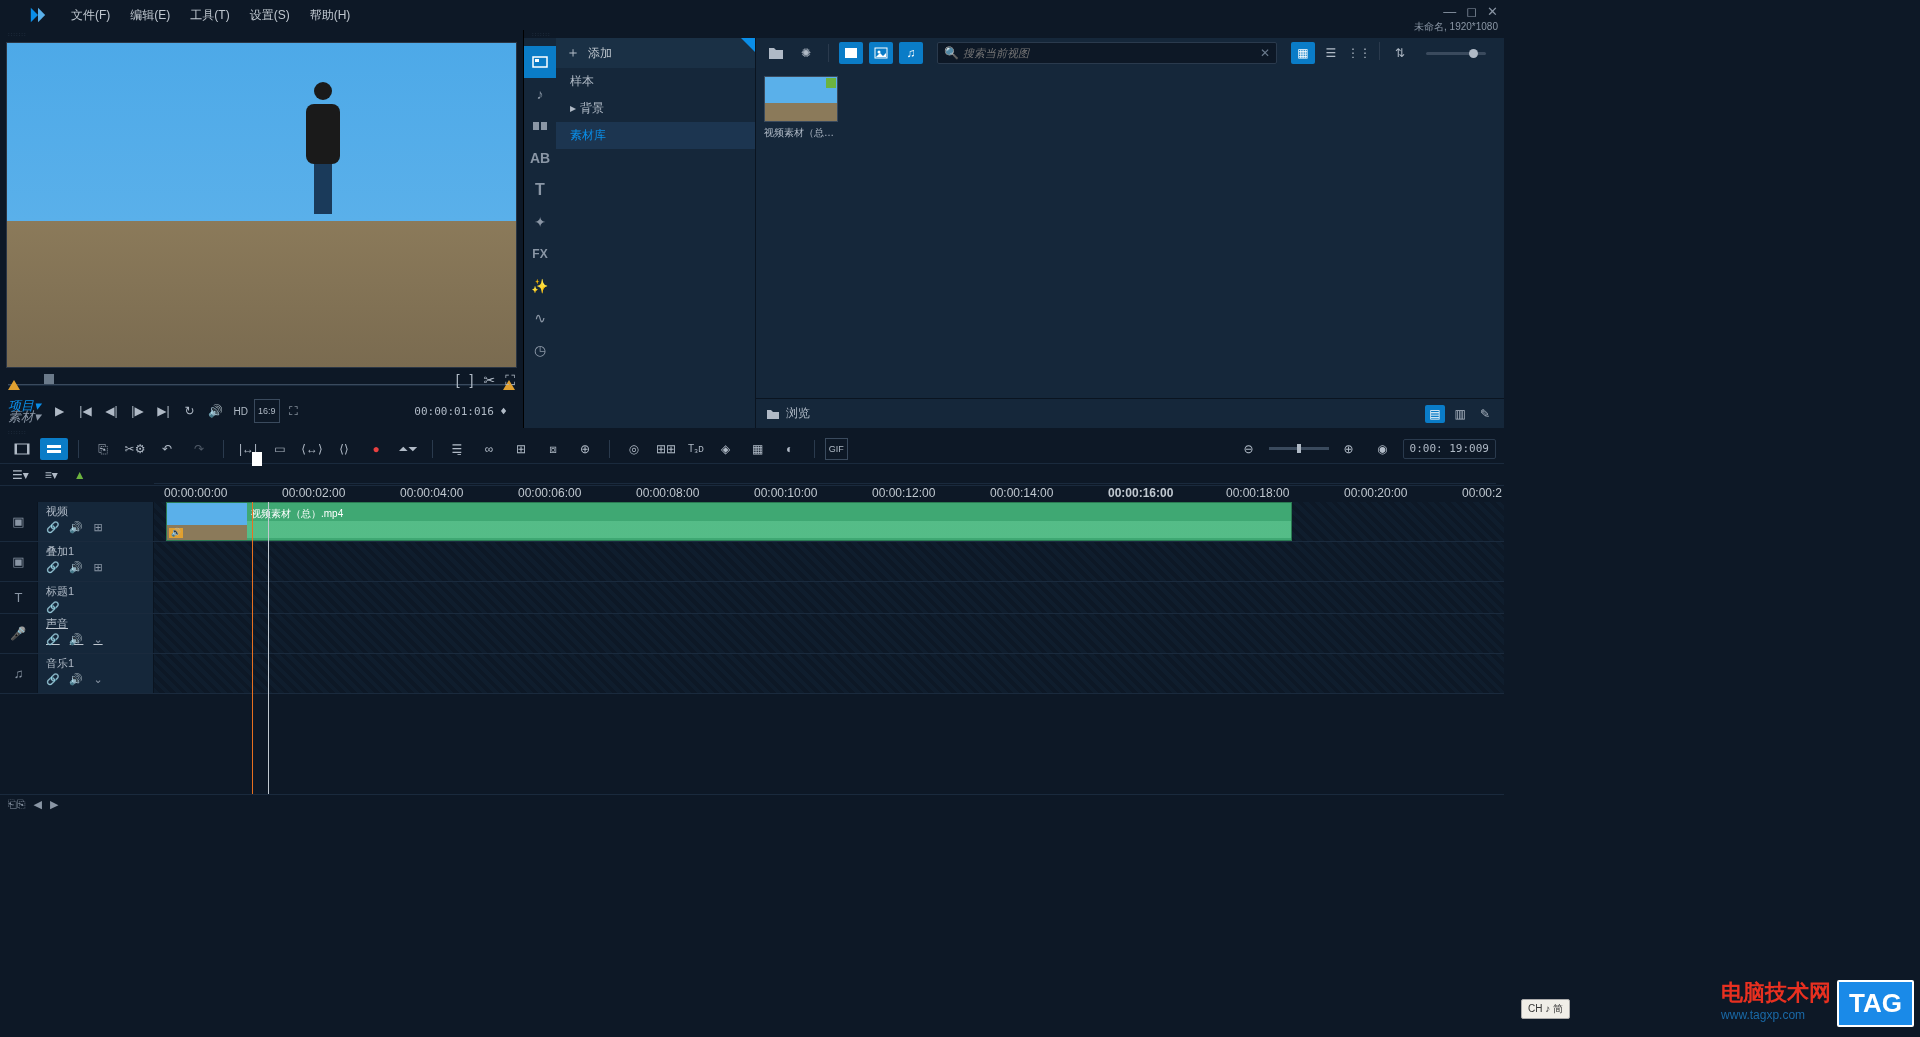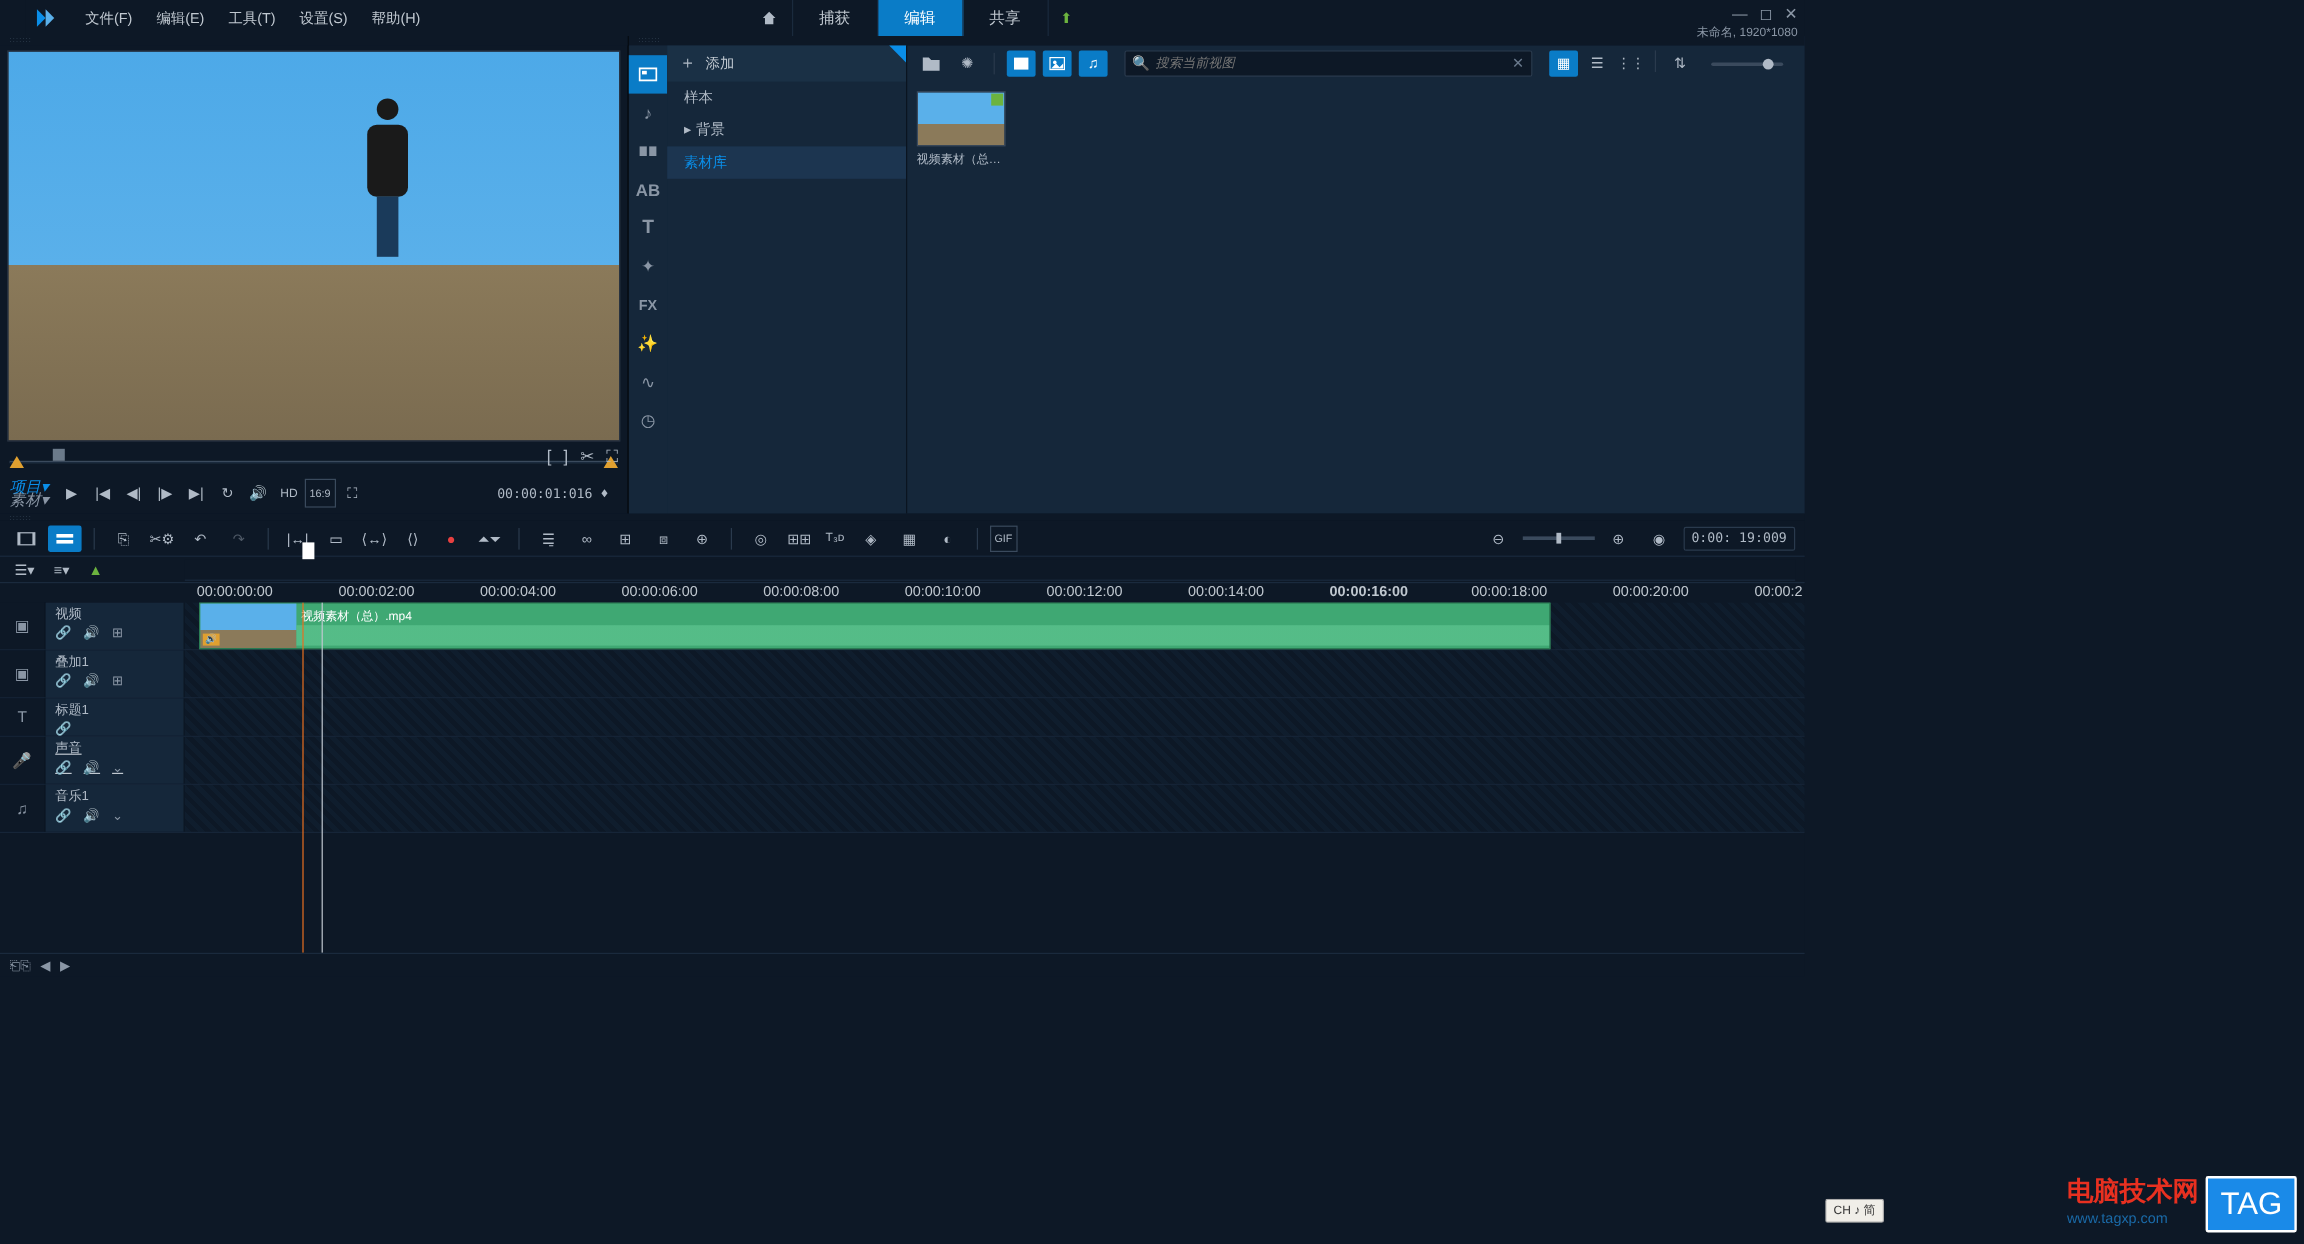--- a/index.html
+++ b/index.html
@@ -108,50 +108,39 @@
 .track .clip .waveform { position:absolute;left:80px;right:0;top:18px;bottom:2px;background:linear-gradient(to right,#5ec590,#5ec590);opacity:0.7; }
 .track .clip .audio-badge { position:absolute;left:2px;bottom:2px;width:14px;height:10px;background:#e0a030;font-size:8px;color:#000;text-align:center;line-height:10px; }
 
 .tl-footer { height:20px;display:flex;align-items:center;padding:0 8px;border-top:1px solid #1a2a3d; }
 .tl-footer .fbtn { cursor:pointer;color:#8a96a5;font-size:11px;margin-right:8px; }
 
 
 .watermark { position:fixed;right:6px;bottom:10px;display:flex;align-items:center;gap:6px; }
 .watermark .wtext { color:#e83020;font-weight:bold;font-size:22px;line-height:22px; }
 .watermark .wtext small { display:block;color:#1a6aa8;font-size:12px;font-weight:normal; }
-.watermark .tag { background:#1a8ae8;color:#fff;font-weight:normal;font-size:26px;padding:6px 10px;border-radius:2px;border:2px solid #fff; }
+.watermark .tag { background:#1a8ae8;color:#fff;font-weight:bold;font-size:26px;padding:6px 10px;border-radius:2px;border:2px solid #fff; }
 .ime-badge { position:fixed;right:350px;bottom:18px;background:#f0eee8;color:#333;font-size:10px;padding:2px 6px;border:1px solid #aaa;border-radius:2px; }
 
 svg { display:block; }
 </style>
 </head>
 <body>
 
 <div class="menubar">
   <svg class="logo" viewBox="0 0 20 20">
       <path d="M2 2 L10 10 L2 18 Z" fill="#0a8ee8"></path>
       <path d="M10 2 L18 10 L10 18 Z" fill="#5ab0ea"></path>
     </svg>
   <div class="menu-item">文件(F)</div>
   <div class="menu-item">编辑(E)</div>
   <div class="menu-item">工具(T)</div>
   <div class="menu-item">设置(S)</div>
   <div class="menu-item">帮助(H)</div>
 
-  <div class="center-tabs">
-    <div class="ctab home">
-        <svg width="14" height="14" viewBox="0 0 16 16">
-          <path d="M8 2 L14 8 L12 8 L12 14 L4 14 L4 8 L2 8 Z" fill="#b0bac6"></path>
-        </svg>
-      </div>
-    <div class="ctab">捕获</div>
-    <div class="ctab active">编辑</div>
-    <div class="ctab">共享</div>
-    <div class="up-icon">⬆</div>
-  </div>
 
   <div class="window-controls">
     <span>—</span>
     <span>◻</span>
     <span>✕</span>
   </div>
   <div class="proj-info">未命名, 1920*1080</div>
 </div>
 
 <div class="main-area">
@@ -263,20 +252,33 @@
             <div class="tbtn">⇅</div>
             <div class="volslider"></div>
           </div>
         </div>
         <div class="lib-grid">
           <div class="lib-item">
             <div class="thumb">
                 <div class="check"></div>
               </div>
             <div class="label">视频素材（总）...</div>
+          </div>
+        </div>
+        <div class="lib-bottom">
+          <div class="browse">
+            <svg width="14" height="12" viewBox="0 0 14 12">
+                <path d="M1 2 L5 2 L7 4 L13 4 L13 11 L1 11 Z" fill="#b0bac6"></path>
+              </svg>
+            <span>浏览</span>
+          </div>
+          <div class="right-icons">
+            <span class="accent">▤</span>
+            <span>▥</span>
+            <span>✎</span>
           </div>
         </div>
       </div>
     </div>
   </div>
 </div>
 
 <div class="timeline-area">
   <div class="drag-dots" style="height:6px;">:::::::</div>
 

